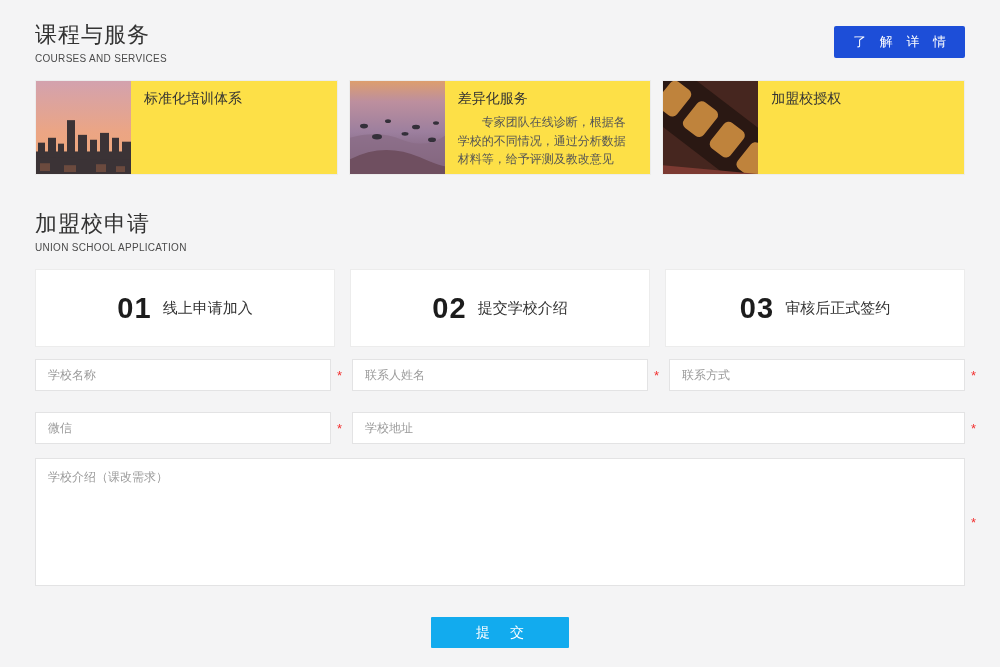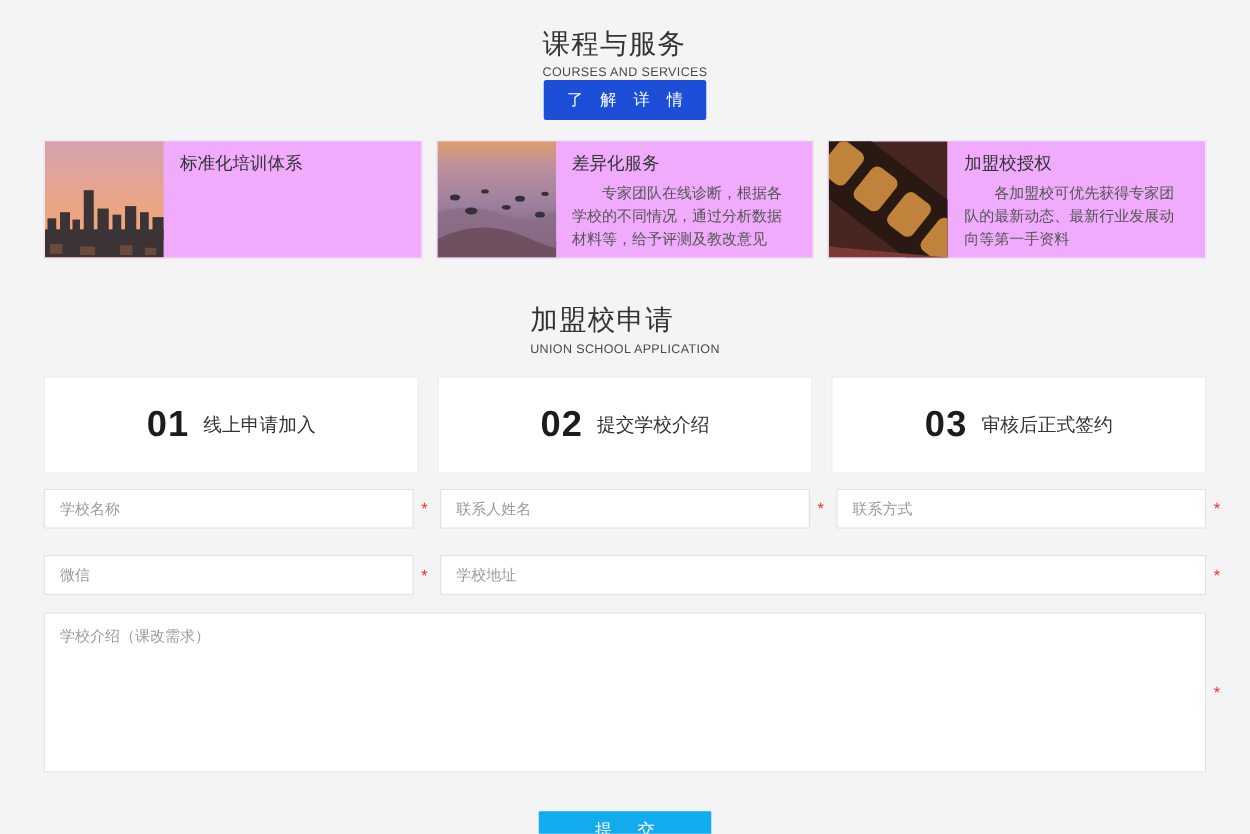--- a/index.html
+++ b/index.html
@@ -6,32 +6,32 @@
   html,body { width:1000px; height:667px; }
   body {
     background:#f4f4f5;
     font-family:"Liberation Sans","DejaVu Sans",sans-serif;
     color:#333;
     overflow:hidden;
   }
   .page { padding:20px 35px 24px 35px; width:1000px; height:667px; }
 
   
-  .section-head { display:flex; justify-content:space-between; align-items:center;flex-direction:column; }
+  .section-head { display:flex; justify-content:space-between; align-items:center; }
   .sec-title { font-size:22px; font-weight:400; color:#333; letter-spacing:1px; }
   .sec-sub { font-size:10px; color:#4a4a4a; margin-top:3px; letter-spacing:0.3px; }
   .btn-blue {
     background:#1d4ed8; color:#fff; border:none; cursor:pointer;
     font-size:13px; letter-spacing:5px; padding:7px 14px 7px 19px;
     border-radius:2px; font-family:inherit;
   }
 
   
   .cards { display:flex; gap:11px; margin-top:16px; }
-  .card { flex:1; height:95px; background:#f0abfc; border:1px solid #ececec; display:flex; overflow:hidden; }
+  .card { flex:1; height:95px; background:#fde047; border:1px solid #ececec; display:flex; overflow:hidden; }
   .card-img { width:95px; min-width:95px; height:93px; }
   .card-img svg { display:block; width:100%; height:100%; }
   .card-body { padding:9px 13px 6px 13px; }
   .card-title { font-size:14px; font-weight:400; color:#333; }
   .card-desc { font-size:12px; color:#555; line-height:1.55; margin-top:5px; text-indent:2em; }
 
   
   .apply-section { margin-top:34px; }
   .steps { display:flex; gap:15px; margin-top:16px; }
   .step {
@@ -162,21 +162,20 @@
                 <rect x="22" y="30" width="25" height="33" rx="6"></rect>
                 <rect x="56" y="30" width="25" height="33" rx="6"></rect>
                 <rect x="90" y="30" width="25" height="33" rx="6"></rect>
               </g>
             </g>
             <path d="M0,86 L95,95 L0,95 Z" fill="#7c3a32"></path>
           </svg>
         </div>
         <div class="card-body">
           <div class="card-title">加盟校授权</div>
-          <div class="card-desc">各加盟校可优先获得专家团队的最新动态、最新行业发展动向等第一手资料</div>
         </div>
       </div>
 
     </div>
   </section>
 
   <section class="apply-section">
     <div class="section-head">
       <div>
         <div class="sec-title">加盟校申请</div>

